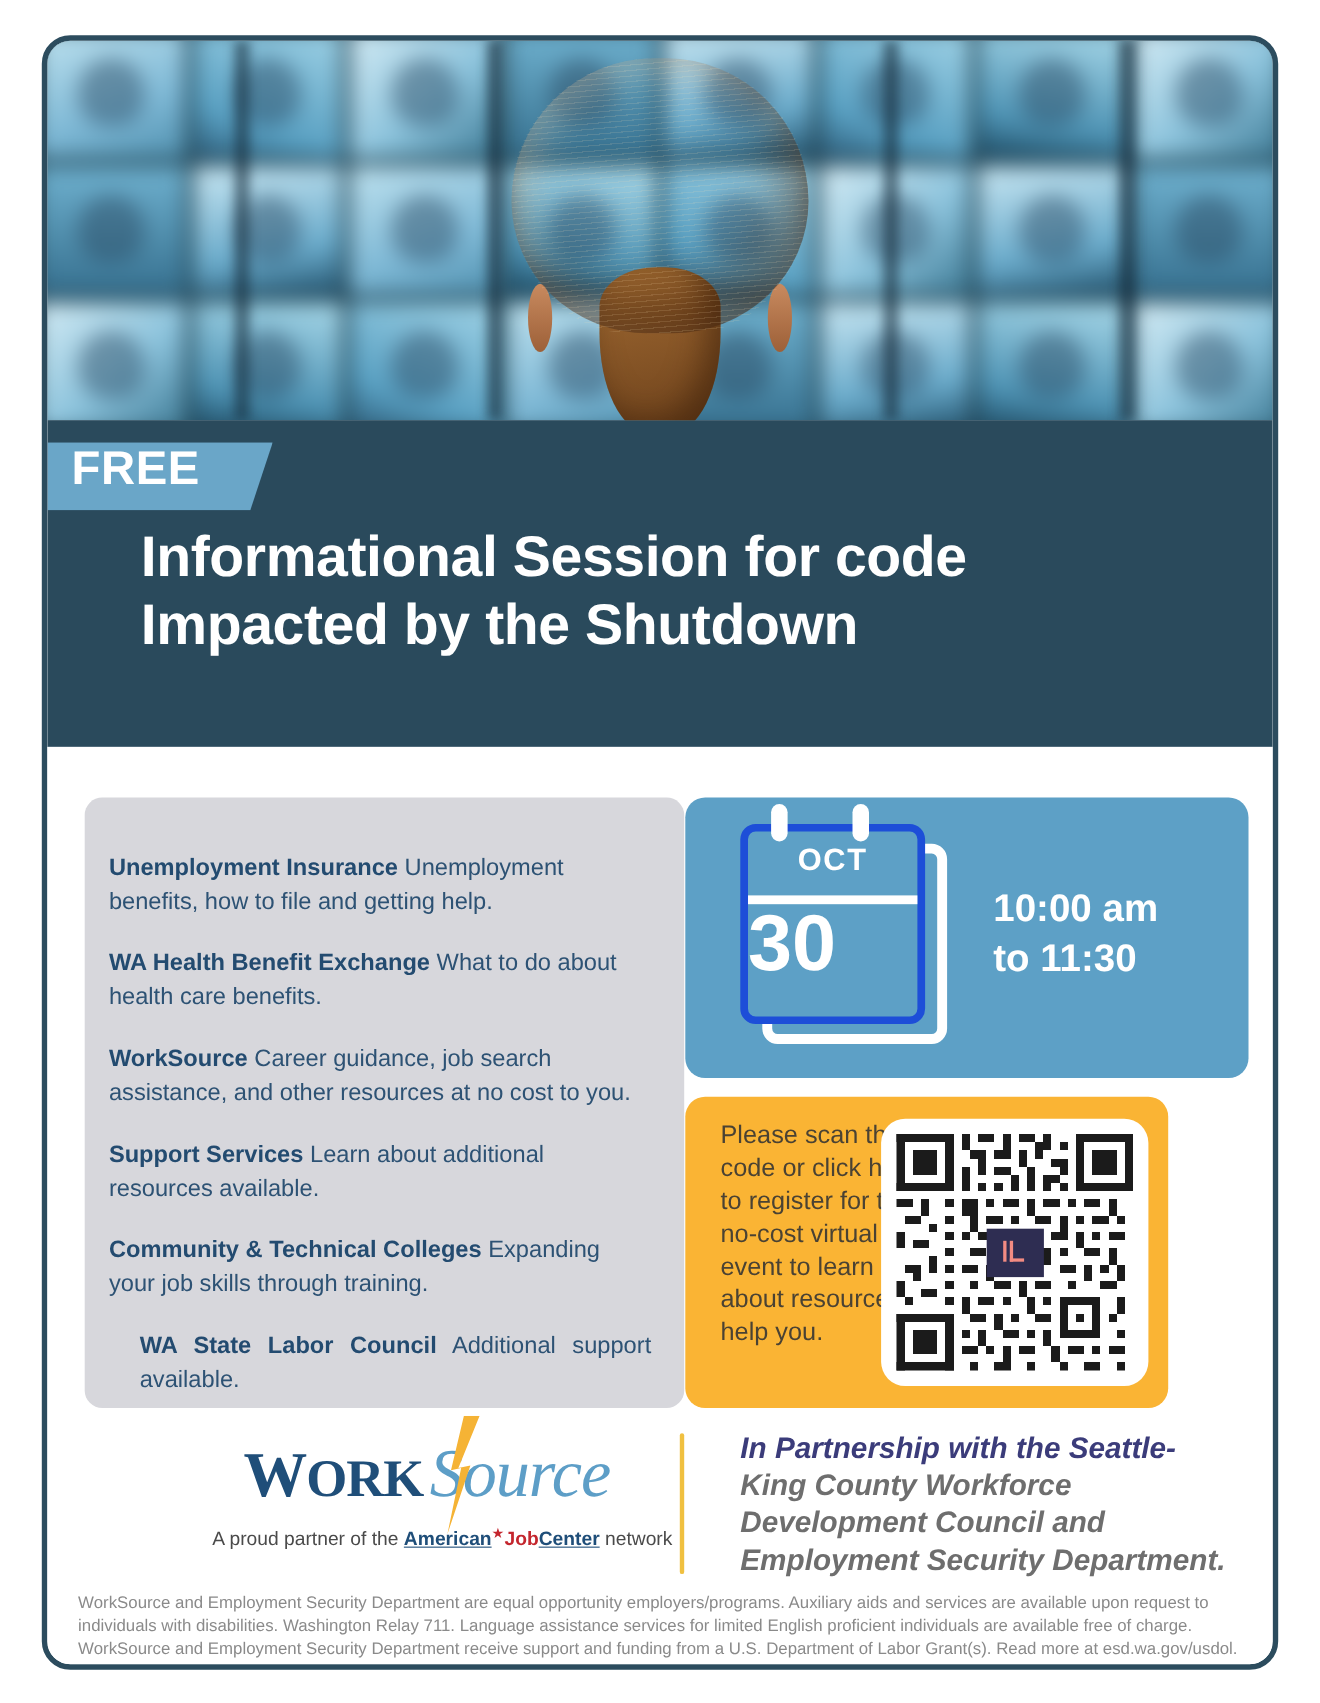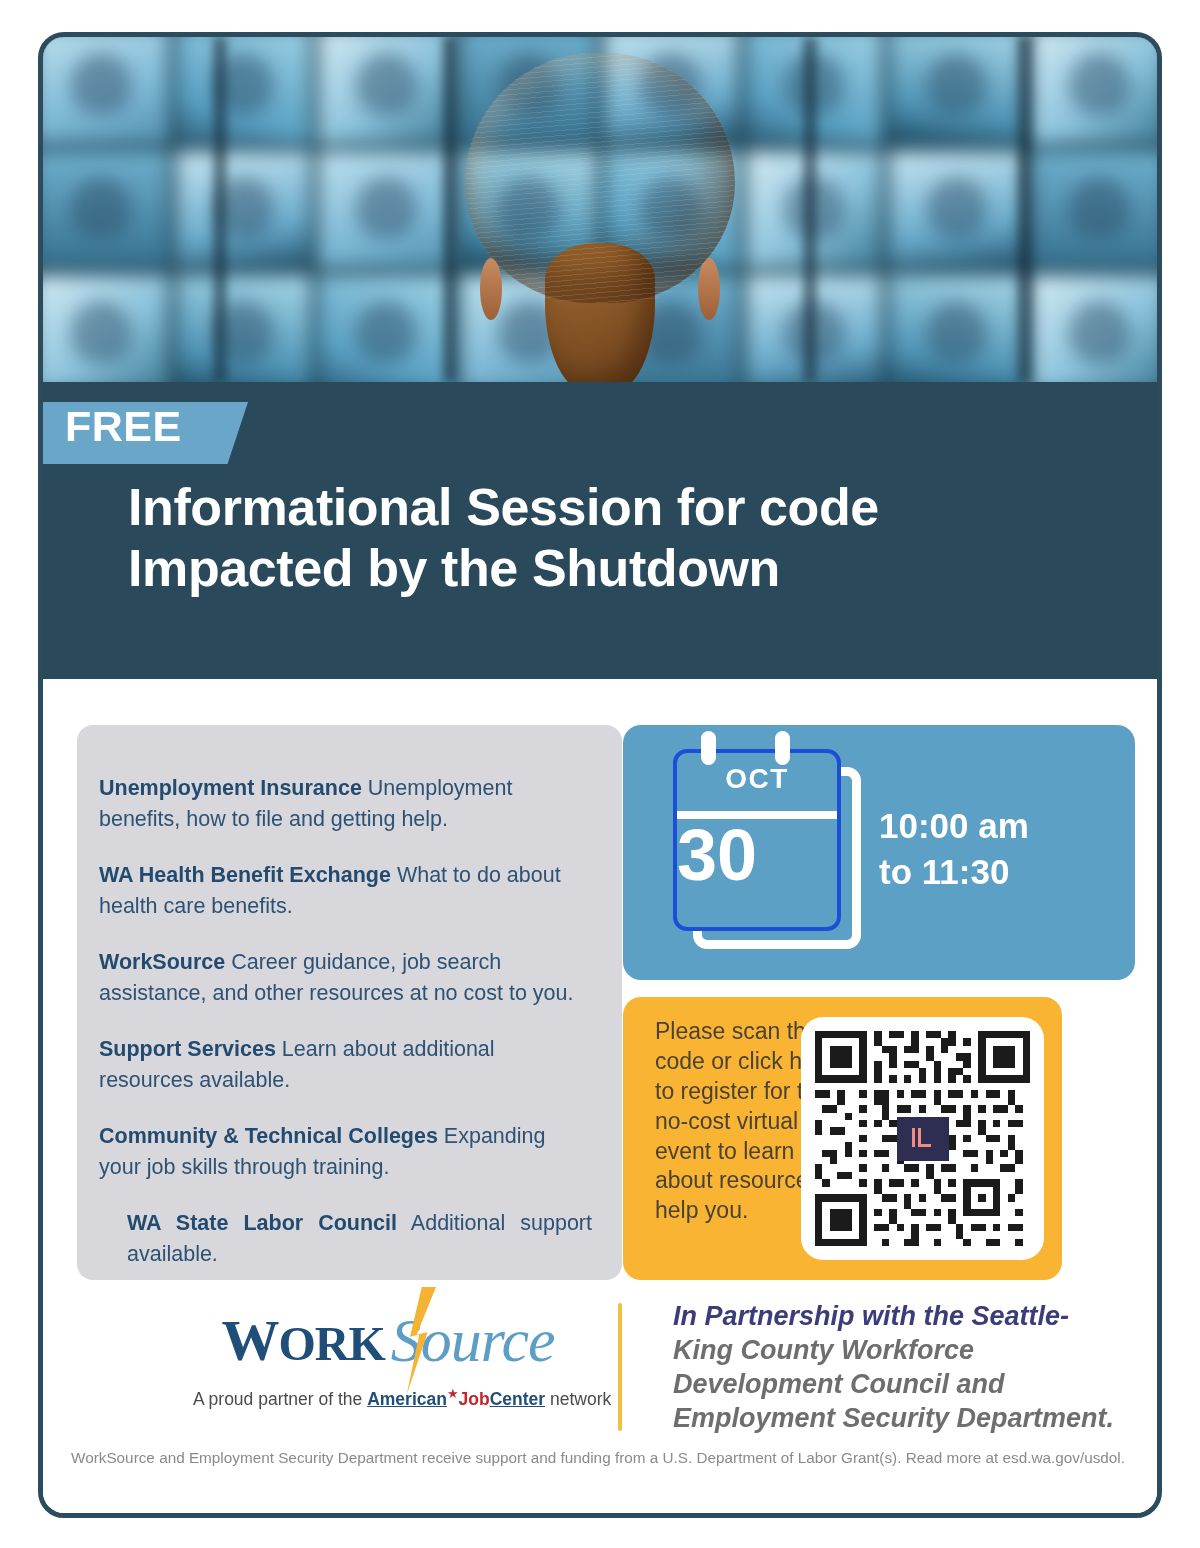--- a/index.html
+++ b/index.html
@@ -240,21 +240,21 @@
     border: 9px solid #ffffff;
     border-radius: 14px;
     box-sizing: border-box;
   }
   .cal-front {
     position: absolute;
     left: 2px;
     top: 2px;
     width: 168px;
     height: 182px;
-    border: 4px solid #1d4ed8;
+    border: 7px solid #1d4ed8;
     border-radius: 14px;
     box-sizing: border-box;
     background: #5DA0C6;
   }
   .cal-rule {
     position: absolute;
     left: 0;
     top: 58px;
     width: 100%;
     height: 8px;
@@ -287,21 +287,21 @@
     top: 66px;
     text-align: left;
     color: #ffffff;
     font-size: 72px;
     font-weight: bold;
     line-height: 1;
     font-family: "Liberation Sans", sans-serif;
   }
   .time-text {
     position: absolute;
-    left: 256px;
+    left: 280px;
     top: 78px;
     color: #ffffff;
     font-size: 35px;
     font-weight: bold;
     line-height: 1.32;
     font-family: "Liberation Sans", sans-serif;
   }
 
   
   .qr-box {
@@ -732,18 +732,20 @@
 
         <div class="partner-text">
           <div><span class="lead">In Partnership with the Seattle-</span></div>
           <div>King County Workforce</div>
           <div>Development Council and</div>
           <div>Employment Security Department.</div>
         </div>
       </div>
 
       <div class="fineprint">
+        <div>WorkSource and Employment Security Department are equal opportunity employers/programs. Auxiliary aids and services are available upon request to</div>
+        <div>individuals with disabilities. Washington Relay 711. Language assistance services for limited English proficient individuals are available free of charge.</div>
         <div>WorkSource and Employment Security Department receive support and funding from a U.S. Department of Labor Grant(s). Read more at esd.wa.gov/usdol.</div>
       </div>
 
     </div>
   </div>
 </div>
 
 </body></html>

